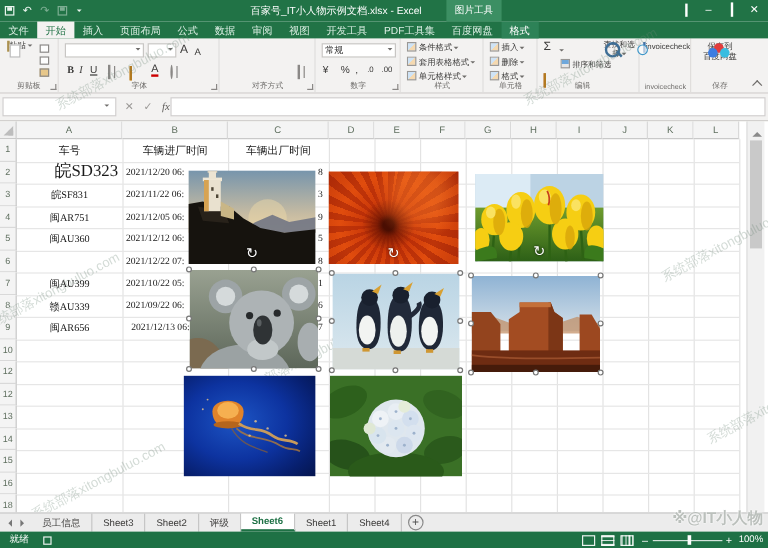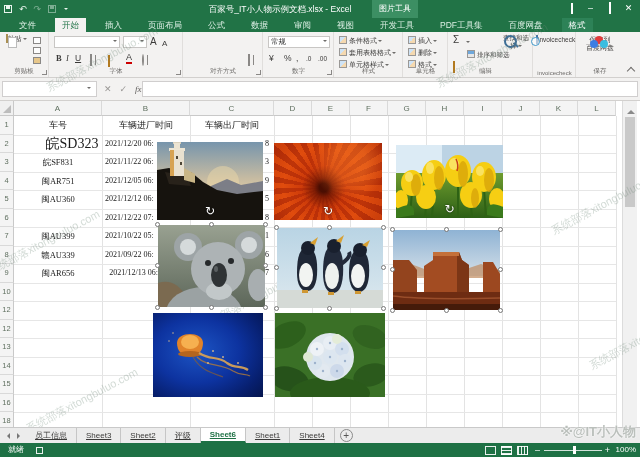--- a/index.html
+++ b/index.html
@@ -17,21 +17,21 @@
   .title{position:absolute;left:120px;width:320px;top:0;height:18px;line-height:18px;text-align:center;font-size:8.5px;color:#fff;white-space:nowrap;}
   .ctxhdr{position:absolute;left:372px;top:0;width:46px;height:18px;background:#3c8f63;color:#fff;
           font-size:8px;text-align:center;line-height:18px;}
   .winbtns{position:absolute;right:2px;top:0;display:flex;height:18px;}
   .winbtn{width:19px;height:18px;line-height:17px;text-align:center;font-size:9px;color:#fff;}
   .wb-ribbon{font-size:8px}
   .box-restore{width:7px;height:7px;border:1px solid #fff;margin:5px auto;}
 
   
   .tabrow{position:absolute;left:0;top:18px;width:640px;height:14px;background:#217346;z-index:10;display:flex;align-items:stretch;}
-  .rtab{padding:0 7px;line-height:14px;font-size:8.5px;color:#dcefe4;white-space:nowrap;margin-left:12px;}
+  .rtab{padding:0 7px;line-height:14px;font-size:8.5px;color:#dcefe4;white-space:nowrap;}
   .rtab.active{background:#f3f2f1;color:#217346;}
   .rtab.ctx{color:#fff;background:#2d8257;}
   .tellme{position:absolute;left:420px;top:19.5px;width:150px;height:12px;display:flex;gap:4px;align-items:center;color:#cfe8d9;font-size:8px;border-bottom:1px solid rgba(255,255,255,.35);}
   .bulb{width:6px;height:6px;border-radius:50%;background:#f2d13c;flex:0 0 auto;}
   .signin{position:absolute;right:44px;top:18px;height:14px;line-height:14px;color:#fff;font-size:8.5px;}
   .share{position:absolute;right:6px;top:18px;height:14px;line-height:14px;color:#fff;font-size:8.5px;display:flex;gap:3px;align-items:center;}
   .person{width:7px;height:7px;border-radius:50%;border:1px solid #fff;position:relative;}
   .person:after{content:"";position:absolute;left:-2px;top:6px;width:9px;height:4px;border:1px solid #fff;border-bottom:none;border-radius:4px 4px 0 0;}
 
   
@@ -114,21 +114,21 @@
   
   .vsb{position:absolute;right:3px;top:0;width:15px;height:326px;background:#f1f1f1;border-left:1px solid #dcdcdc;}
   .vsb .up{position:absolute;left:4px;top:5px;width:0;height:0;border:4px solid transparent;border-bottom-color:#8a8a8a;}
   .vsb .thumb{position:absolute;left:2px;top:16px;width:10px;height:90px;background:#c9c9c9;}
 
   
   .tabbar{position:absolute;left:0;top:427px;width:640px;height:16px;background:#ececec;border-top:1px solid #c9c9c9;display:flex;align-items:stretch;z-index:6;}
   .nav{width:13px;display:flex;align-items:center;justify-content:center;}
   .tri-l{width:0;height:0;border:3.5px solid transparent;border-right-color:#777;}
   .tri-r{width:0;height:0;border:3.5px solid transparent;border-left-color:#777;}
-  .stab{padding:0 9px;line-height:15px;font-size:8px;color:#3b3a39;border-right:1px solid #c6c6c6;white-space:nowrap;text-decoration:underline;}
+  .stab{padding:0 9px;line-height:15px;font-size:8px;color:#3b3a39;border-right:1px solid #c6c6c6;white-space:nowrap;}
   .stab.active{background:#fff;color:#1e7145;font-weight:bold;border-bottom:2px solid #1e7145;line-height:13px;}
   .addsheet{width:13px;height:13px;margin:1px 0 0 5px;border-radius:50%;border:1px solid #8a8a8a;color:#555;
             font-size:10px;line-height:11px;text-align:center;}
   .sig{position:absolute;right:4px;top:423px;z-index:31;font-size:13px;font-weight:bold;color:rgba(150,158,152,.65);
        text-shadow:0 0 1px #fff, 0 0 2px #fff;white-space:nowrap;}
 
   
   .statusbar{position:absolute;left:0;top:443px;width:640px;height:14px;background:#1e7145;color:#fff;z-index:10;}
   .ready{position:absolute;left:8px;top:0;line-height:14px;font-size:8px;color:#fff;}
   .macroicon{position:absolute;left:36px;top:4px;width:7px;height:7px;border:1px solid rgba(255,255,255,.9);}

